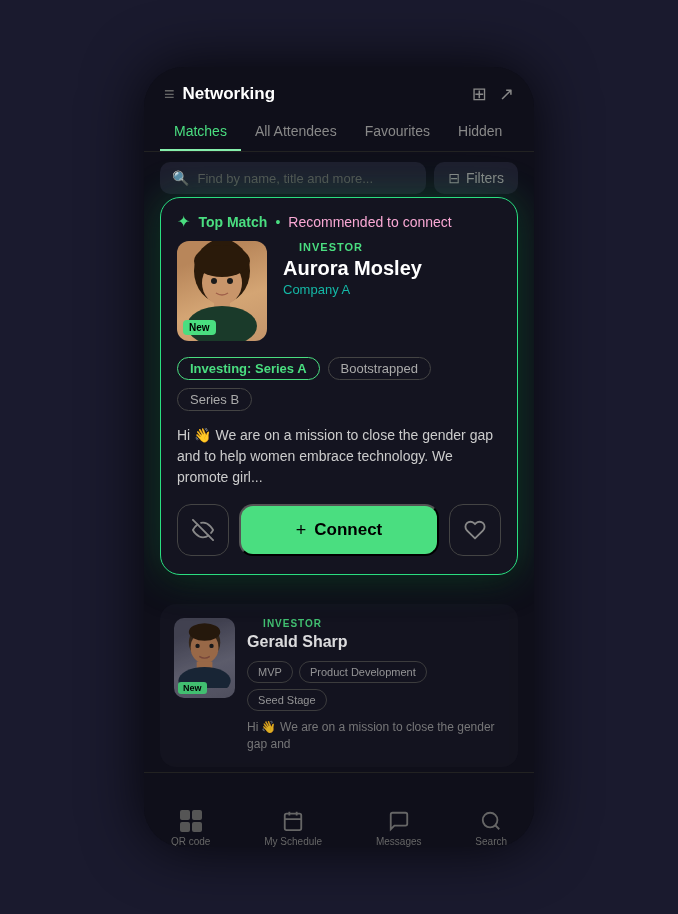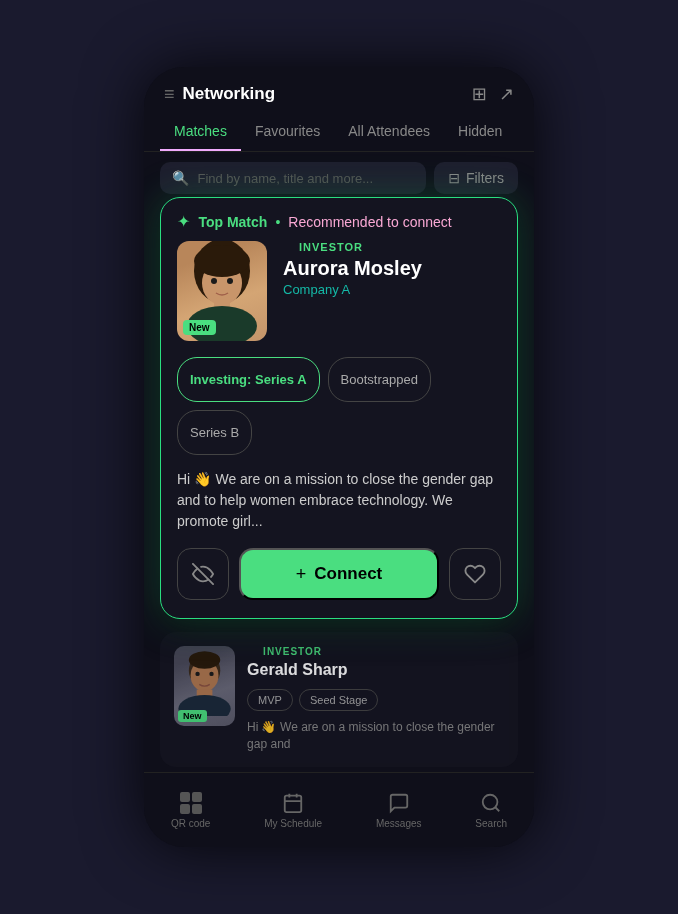--- a/index.html
+++ b/index.html
@@ -59,21 +59,21 @@
     .tab {
       padding: 10px 14px;
       font-size: 14px;
       color: #888;
       cursor: pointer;
       position: relative;
     }
 
     .tab.active {
       color: #4ade80;
-      border-bottom: 2px solid #f0abfc;
+      border-bottom: 2px solid #86efac;
     }
 
     .search-row {
       display: flex;
       align-items: center;
       gap: 8px;
       padding: 10px 16px;
       background: #0f0f1a;
     }
 
@@ -200,21 +200,21 @@
     }
 
     .tags-row {
       display: flex;
       gap: 8px;
       padding: 0 16px 14px;
       flex-wrap: wrap;
     }
 
     .tag {
-      padding: 14px 12px;
+      padding: 3px 12px;
       border-radius: 20px;
       font-size: 13px;
       font-weight: 500;
     }
 
     .tag-investing {
       border: 1.5px solid #4ade80;
       color: #aaa;
       background: transparent;
     }
@@ -355,21 +355,21 @@
     .bottom-nav {
       position: absolute;
       bottom: 0;
       left: 0;
       right: 0;
       height: 75px;
       background: #0f0f1a;
       border-top: 1px solid #222;
       display: flex;
       justify-content: space-around;
-      align-items: center;
+      align-items: flex-end;
       z-index: 20;
     }
 
     .nav-item {
       display: flex;
       flex-direction: column;
       align-items: center;
       gap: 4px;
       cursor: pointer;
     }
@@ -409,22 +409,22 @@
       <span class="top-bar-title">Networking</span>
     </div>
     <div class="top-bar-icons">
       <span class="top-bar-icon">⊞</span>
       <span class="top-bar-icon">↗</span>
     </div>
   </div>
 
   <div class="tabs-row">
     <div class="tab active">Matches</div>
+    <div class="tab">All Attendees</div>
     <div class="tab">Favourites</div>
-    <div class="tab">All Attendees</div>
     <div class="tab">Hidden</div>
   </div>
 
   <div class="search-row">
     <div class="search-box">
       <span>🔍</span>
       <span style="color:#555; font-size:13px;">Find by name, title and more...</span>
     </div>
     <div class="filter-btn">
       <span>⊟</span>
@@ -516,20 +516,21 @@
           <ellipse cx="43" cy="32" rx="2.5" ry="2.5" fill="#1a1a1a"></ellipse>
           <path d="M29 44 Q35 48 41 44" stroke="#8a5040" stroke-width="1.5" fill="none"></path>
         </svg>
         <div class="second-new-badge">New</div>
       </div>
       <div class="second-info">
         <div class="investor-label">INVESTOR</div>
         <div class="person-name">Gerald Sharp</div>
         <div class="second-tags">
           <span class="second-tag">MVP</span>
+          <span class="second-tag">Product Development</span>
           <span class="second-tag">Seed Stage</span>
         </div>
         <div class="second-bio">Hi 👋 We are on a mission to close the gender gap and</div>
       </div>
     </div>
   </div>
 
   <div class="bottom-nav">
     <div class="nav-item">
       <div style="display:grid;grid-template-columns:1fr 1fr;gap:2px;width:22px;height:22px;">

